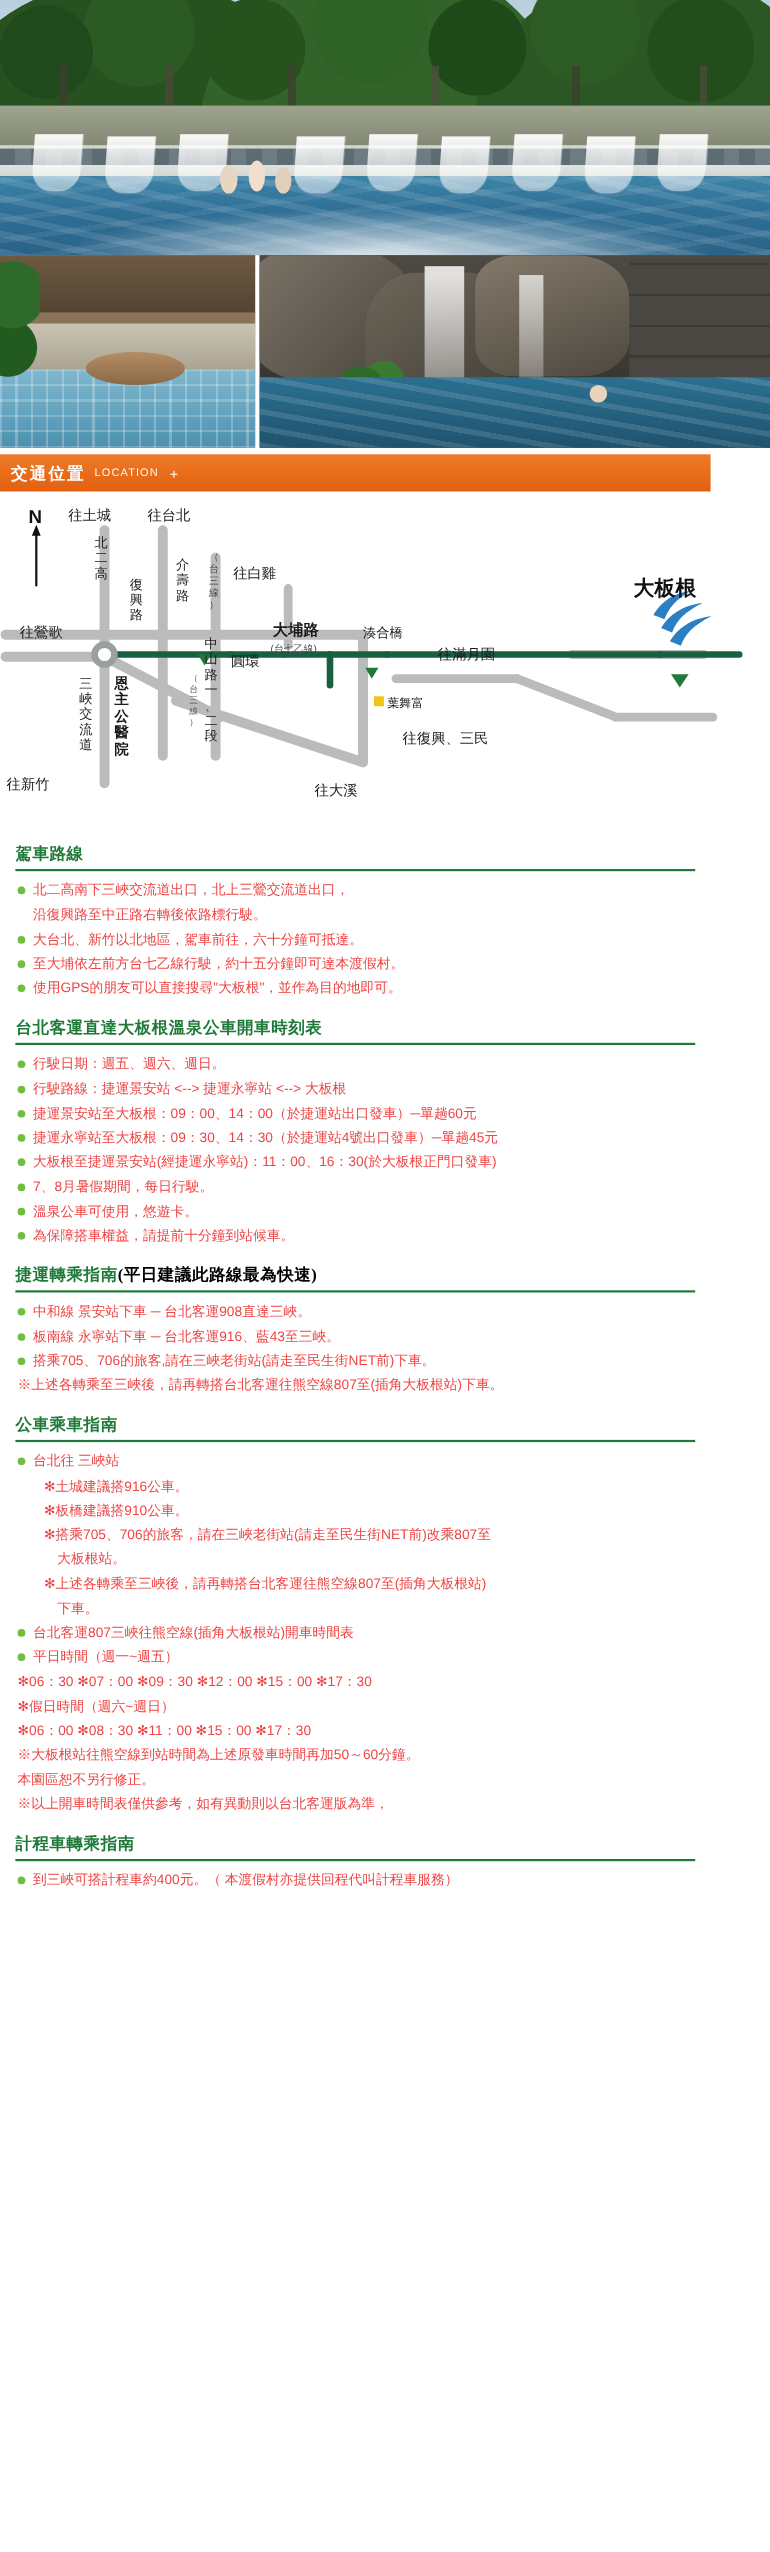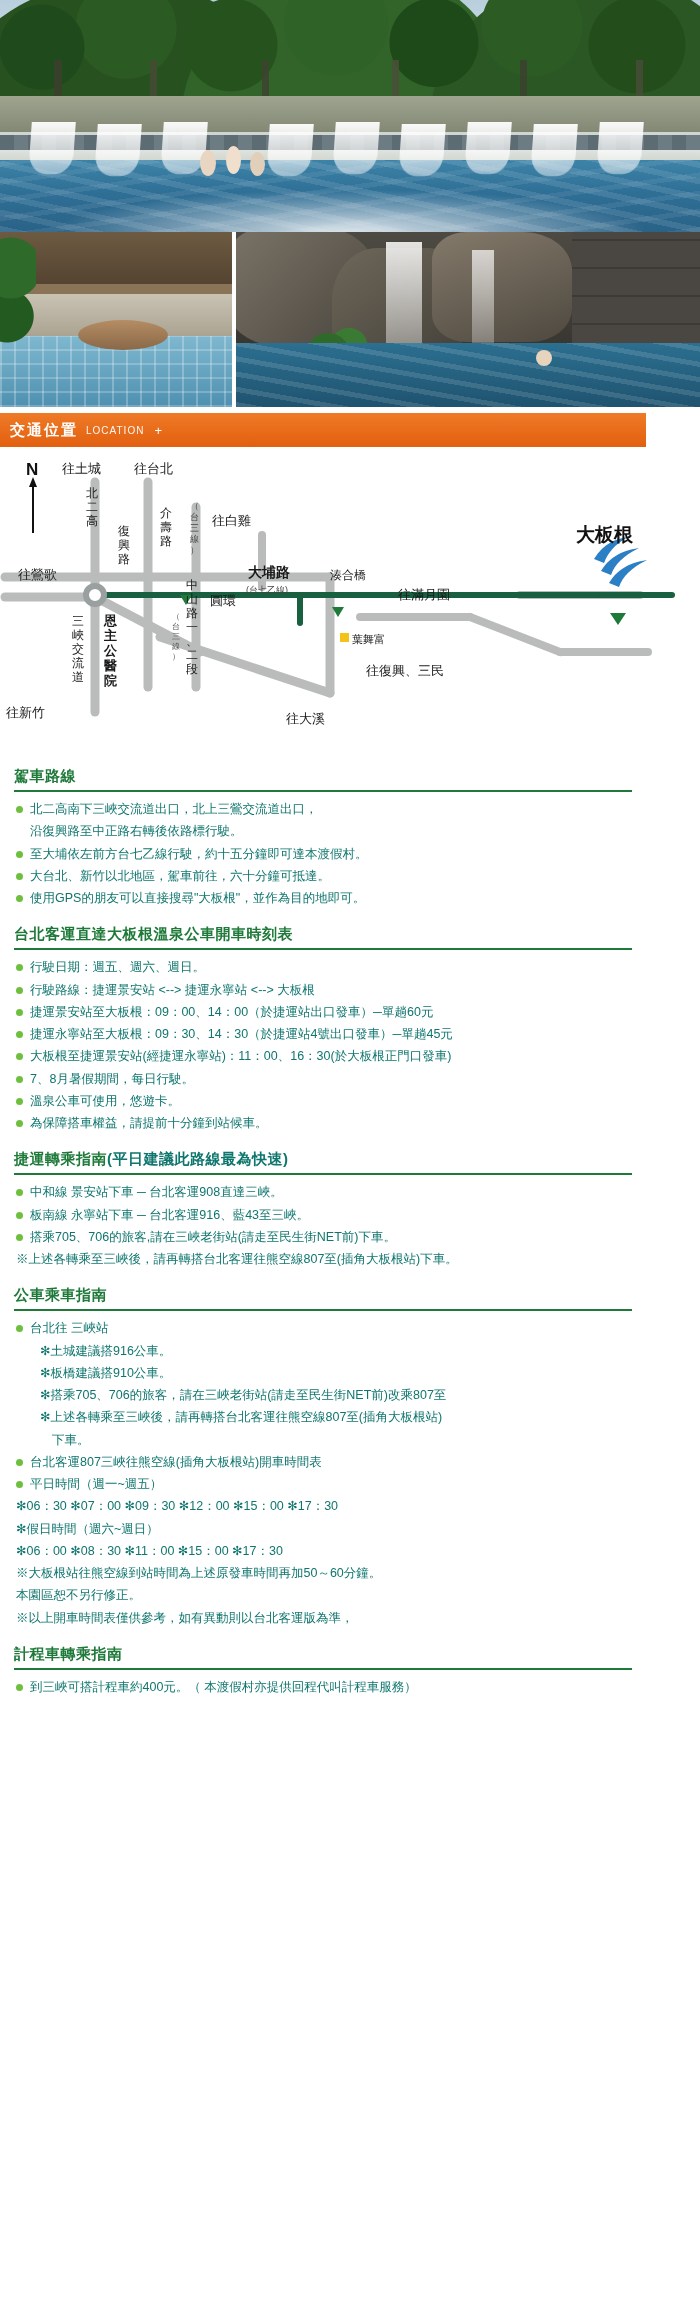--- a/index.html
+++ b/index.html
@@ -151,27 +151,27 @@
   .map-wrap svg { display:block; }
 
   
   .block { padding:4px 14px 10px 14px; }
   .h-green {
     font-size:15px; font-weight:bold; color:#1f7a3a;
     border-bottom:2px solid #1f7a3a;
     padding:6px 0 4px 0; margin:10px 0 6px 0;
     letter-spacing:.5px;
   }
-  .h-green .accent { color:#0f766e; }
+  .h-green .accent { color:#000000;font-family:Liberation Serif, serif; }
   ul.items { list-style:none; margin:0; padding:0; }
   ul.items li {
     position:relative;
     padding:1px 0 1px 16px;
     font-size:12.5px; line-height:1.62;
-    color:#0f766e;
+    color:#ef4444;
   }
   ul.items li:before {
     content:"";
     position:absolute; left:2px; top:8px;
     width:7px; height:7px; border-radius:50%;
     background:#6fbf3f;
   }
   ul.items li.nobullet { padding-left:2px; }
   ul.items li.nobullet:before { display:none; }
   ul.items li.sub { padding-left:26px; }
@@ -343,22 +343,22 @@
   </div>
 
   <div class="block">
 
     <div class="h-green">
       <span>駕車路線</span>
     </div>
     <ul class="items">
       <li>北二高南下三峽交流道出口，北上三鶯交流道出口，</li>
       <li class="nobullet" style="padding-left:16px;">沿復興路至中正路右轉後依路標行駛。</li>
+      <li>大台北、新竹以北地區，駕車前往，六十分鐘可抵達。</li>
       <li>至大埔依左前方台七乙線行駛，約十五分鐘即可達本渡假村。</li>
-      <li>大台北、新竹以北地區，駕車前往，六十分鐘可抵達。</li>
       <li>使用GPS的朋友可以直接搜尋"大板根"，並作為目的地即可。</li>
     </ul>
 
     <div class="h-green">
       <span>台北客運直達大板根溫泉公車開車時刻表</span>
     </div>
     <ul class="items">
       <li>行駛日期：週五、週六、週日。</li>
       <li>行駛路線：捷運景安站 &lt;--&gt; 捷運永寧站 &lt;--&gt; 大板根</li>
       <li>捷運景安站至大板根：09：00、14：00（於捷運站出口發車）─單趟60元</li>
@@ -380,20 +380,21 @@
     </ul>
 
     <div class="h-green">
       <span>公車乘車指南</span>
     </div>
     <ul class="items">
       <li>台北往 三峽站</li>
       <li class="sub">✻土城建議搭916公車。</li>
       <li class="sub">✻板橋建議搭910公車。</li>
       <li class="sub">✻搭乘705、706的旅客，請在三峽老街站(請走至民生街NET前)改乘807至</li>
+      <li class="sub2">大板根站。</li>
       <li class="sub">✻上述各轉乘至三峽後，請再轉搭台北客運往熊空線807至(插角大板根站)</li>
       <li class="sub2">下車。</li>
       <li>台北客運807三峽往熊空線(插角大板根站)開車時間表</li>
       <li>平日時間（週一~週五）</li>
       <li class="nobullet">✻06：30 ✻07：00 ✻09：30 ✻12：00 ✻15：00 ✻17：30</li>
       <li class="nobullet">✻假日時間（週六~週日）</li>
       <li class="nobullet">✻06：00 ✻08：30 ✻11：00 ✻15：00 ✻17：30</li>
       <li class="nobullet note">※大板根站往熊空線到站時間為上述原發車時間再加50～60分鐘。</li>
       <li class="nobullet note">  本園區恕不另行修正。</li>
       <li class="nobullet note">※以上開車時間表僅供參考，如有異動則以台北客運版為準，</li>

